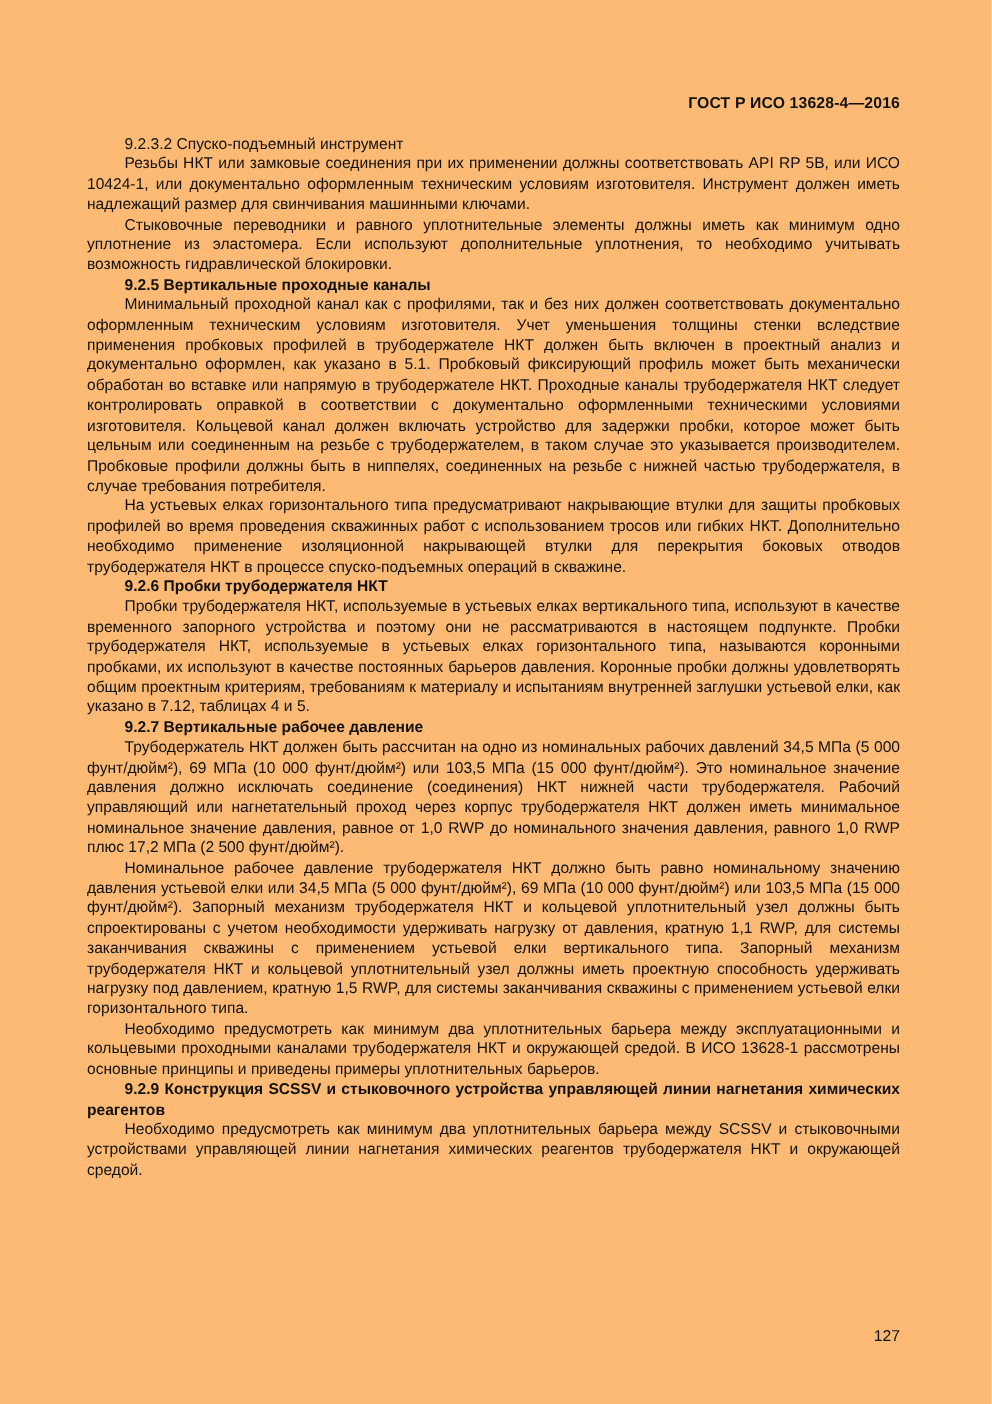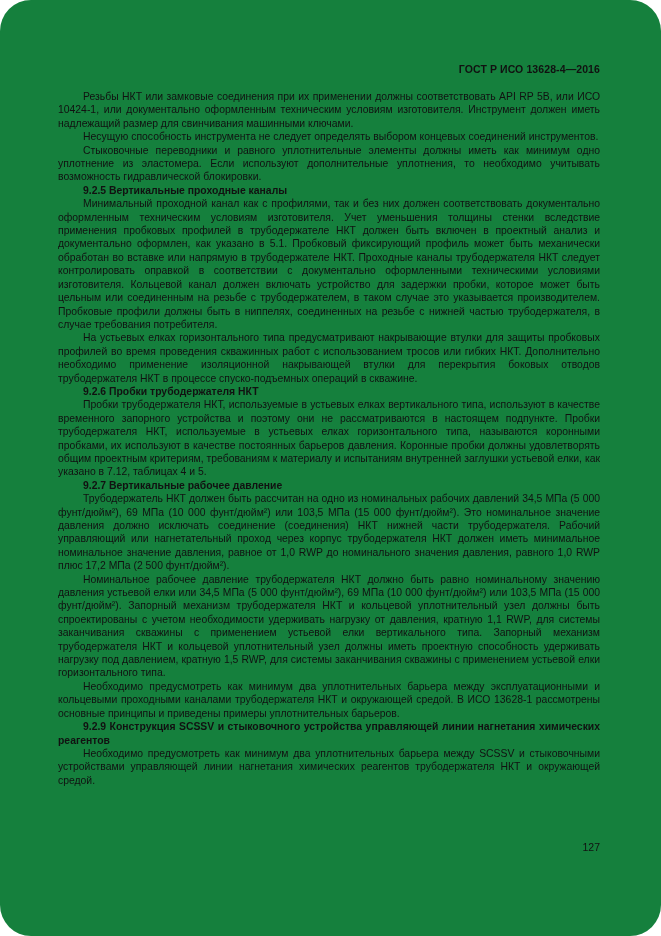--- a/index.html
+++ b/index.html
@@ -1,24 +1,23 @@
 <!DOCTYPE html>
 <html><head>
 <meta charset="utf-8">
 <style>
   html, body { margin: 0; padding: 0; background: #ffffff; }
   .page {
     position: relative;
     width: 661px;
     height: 936px;
-    background: #15803d;
+    background: #fdba74;
     font-family: "Liberation Sans", sans-serif;
     color: #111111;
     overflow: hidden;
-    border-radius: 31px;
   }
   .doc-header {
     position: absolute;
     top: 63px;
     left: 58px;
     width: 542px;
     text-align: right;
     font-weight: bold;
     font-size: 10.5px;
     letter-spacing: 0.1px;
@@ -33,37 +32,37 @@
     text-align: justify;
   }
   .doc-body p {
     margin: 0;
     padding: 0;
     text-indent: 25px;
   }
   .doc-body p.bold { font-weight: bold; }
   .page-number {
     position: absolute;
-    top: 841px;
+    top: 885px;
     left: 58px;
     width: 542px;
     text-align: right;
     font-size: 10.5px;
   }
 </style>
 </head>
 <body>
 
 <div class="page">
 
   <div class="doc-header">ГОСТ Р ИСО 13628-4—2016</div>
 
   <div class="doc-body">
+    <p>9.2.3.2 Спуско-подъемный инструмент</p>
     <p>Резьбы НКТ или замковые соединения при их применении должны соответствовать API RP 5B, или ИСО 10424-1, или документально оформленным техническим условиям изготовителя. Инструмент должен иметь надлежащий размер для свинчивания машинными ключами.</p>
-    <p>Несущую способность инструмента не следует определять выбором концевых соединений инструментов.</p>
     <p>Стыковочные переводники и равного уплотнительные элементы должны иметь как минимум одно уплотнение из эластомера. Если используют дополнительные уплотнения, то необходимо учитывать возможность гидравлической блокировки.</p>
     <p class="bold">9.2.5 Вертикальные проходные каналы</p>
     <p>Минимальный проходной канал как с профилями, так и без них должен соответствовать документально оформленным техническим условиям изготовителя. Учет уменьшения толщины стенки вследствие применения пробковых профилей в трубодержателе НКТ должен быть включен в проектный анализ и документально оформлен, как указано в 5.1. Пробковый фиксирующий профиль может быть механически обработан во вставке или напрямую в трубодержателе НКТ. Проходные каналы трубодержателя НКТ следует контролировать оправкой в соответствии с документально оформленными техническими условиями изготовителя. Кольцевой канал должен включать устройство для задержки пробки, которое может быть цельным или соединенным на резьбе с трубодержателем, в таком случае это указывается производителем. Пробковые профили должны быть в ниппелях, соединенных на резьбе с нижней частью трубодержателя, в случае требования потребителя.</p>
     <p>На устьевых елках горизонтального типа предусматривают накрывающие втулки для защиты пробковых профилей во время проведения скважинных работ с использованием тросов или гибких НКТ. Дополнительно необходимо применение изоляционной накрывающей втулки для перекрытия боковых отводов трубодержателя НКТ в процессе спуско-подъемных операций в скважине.</p>
     <p class="bold">9.2.6 Пробки трубодержателя НКТ</p>
     <p>Пробки трубодержателя НКТ, используемые в устьевых елках вертикального типа, используют в качестве временного запорного устройства и поэтому они не рассматриваются в настоящем подпункте. Пробки трубодержателя НКТ, используемые в устьевых елках горизонтального типа, называются коронными пробками, их используют в качестве постоянных барьеров давления. Коронные пробки должны удовлетворять общим проектным критериям, требованиям к материалу и испытаниям внутренней заглушки устьевой елки, как указано в 7.12, таблицах 4 и 5.</p>
     <p class="bold">9.2.7 Вертикальные рабочее давление</p>
     <p>Трубодержатель НКТ должен быть рассчитан на одно из номинальных рабочих давлений 34,5 МПа (5 000 фунт/дюйм²), 69 МПа (10 000 фунт/дюйм²) или 103,5 МПа (15 000 фунт/дюйм²). Это номинальное значение давления должно исключать соединение (соединения) НКТ нижней части трубодержателя. Рабочий управляющий или нагнетательный проход через корпус трубодержателя НКТ должен иметь минимальное номинальное значение давления, равное от 1,0 RWP до номинального значения давления, равного 1,0 RWP плюс 17,2 МПа (2 500 фунт/дюйм²).</p>
     <p>Номинальное рабочее давление трубодержателя НКТ должно быть равно номинальному значению давления устьевой елки или 34,5 МПа (5 000 фунт/дюйм²), 69 МПа (10 000 фунт/дюйм²) или 103,5 МПа (15 000 фунт/дюйм²). Запорный механизм трубодержателя НКТ и кольцевой уплотнительный узел должны быть спроектированы с учетом необходимости удерживать нагрузку от давления, кратную 1,1 RWP, для системы заканчивания скважины с применением устьевой елки вертикального типа. Запорный механизм трубодержателя НКТ и кольцевой уплотнительный узел должны иметь проектную способность удерживать нагрузку под давлением, кратную 1,5 RWP, для системы заканчивания скважины с применением устьевой елки горизонтального типа.</p>
     <p>Необходимо предусмотреть как минимум два уплотнительных барьера между эксплуатационными и кольцевыми проходными каналами трубодержателя НКТ и окружающей средой. В ИСО 13628-1 рассмотрены основные принципы и приведены примеры уплотнительных барьеров.</p>

